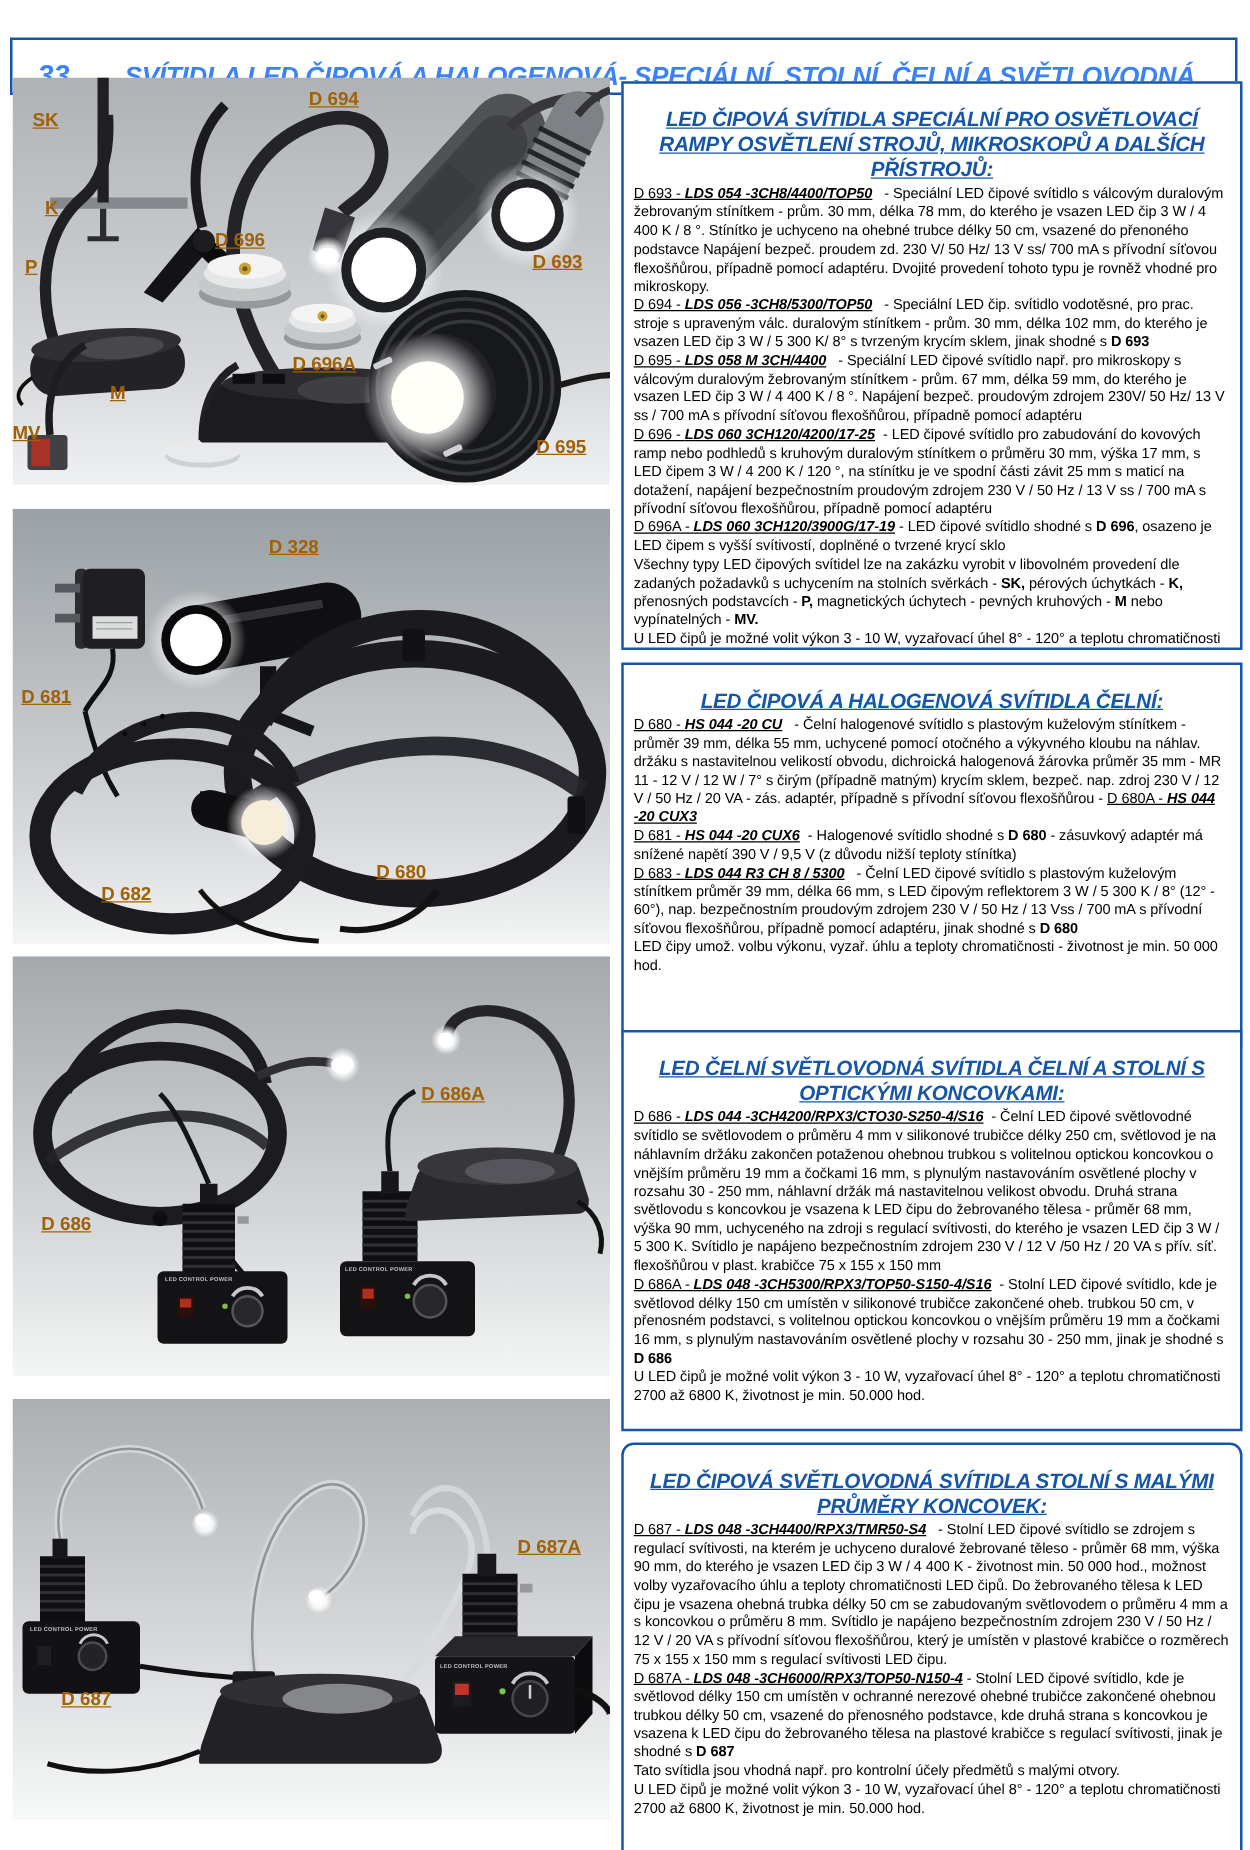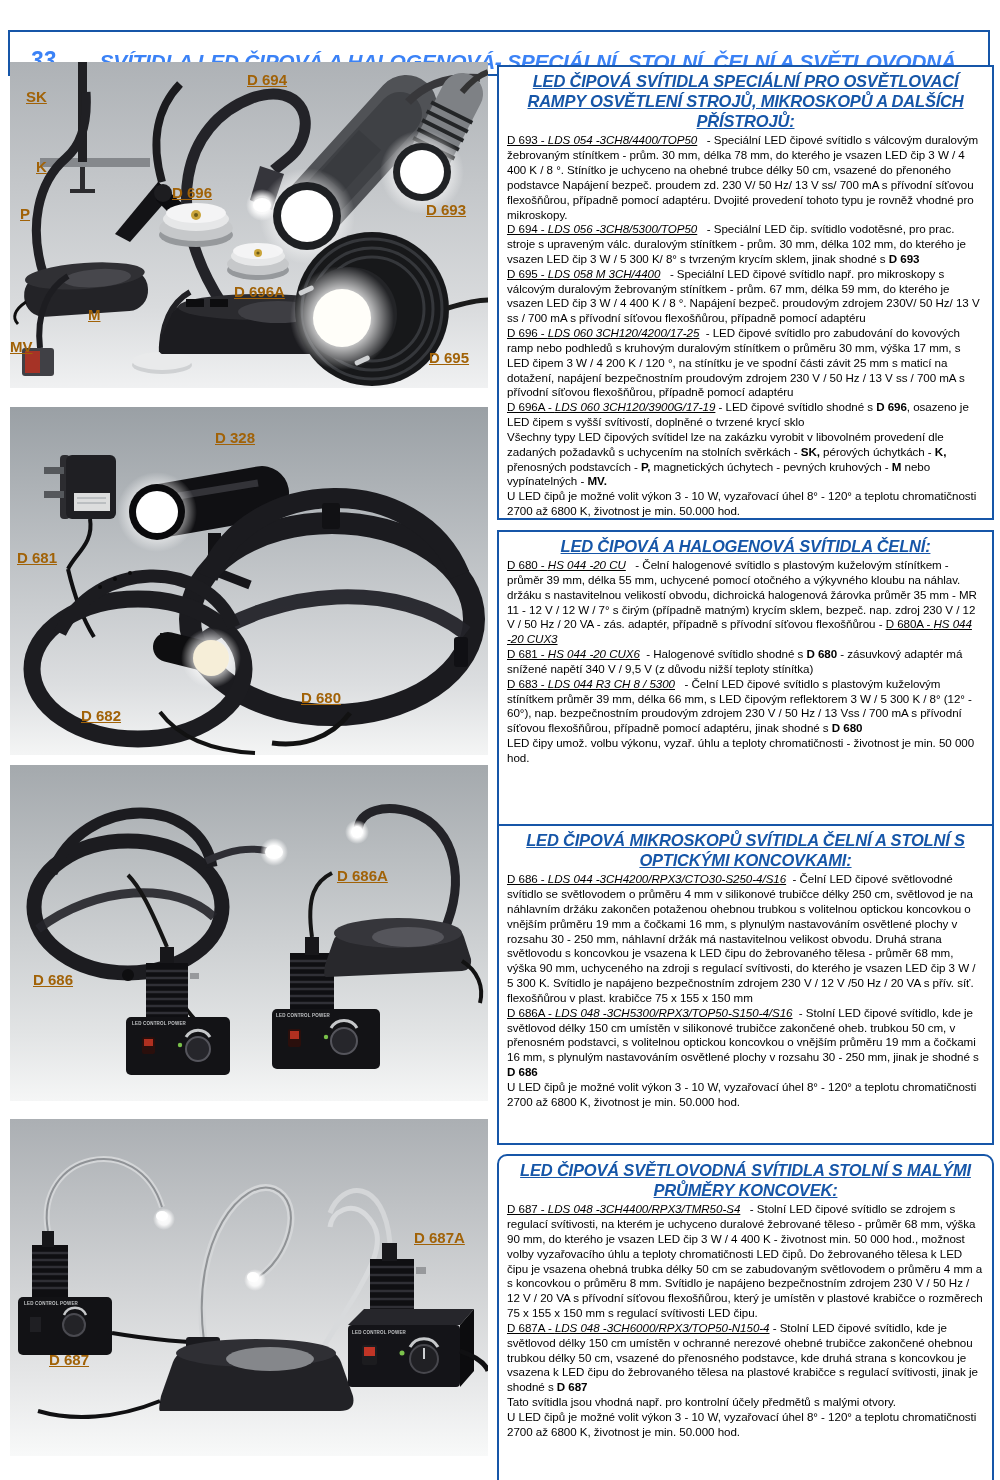--- a/index.html
+++ b/index.html
@@ -15,30 +15,30 @@
   #panel1{top:62px;width:478px;height:326px;}
   #panel2{top:407px;width:478px;height:348px;}
   #panel3{top:765px;width:478px;height:336px;}
   #panel4{top:1119px;width:478px;height:337px;}
   .panel svg{display:block;}
   
   .plabel{position:absolute;font-weight:bold;font-size:15px;text-decoration:underline;color:#a16207;z-index:5;}
   .tinylabel{position:absolute;font-size:4.5px;font-weight:bold;color:#c2c4c6;z-index:6;letter-spacing:.2px;}
   
   .tbox{position:absolute;left:497px;width:497px;border:2px solid #1656a8;background:#fff;
-        box-sizing:border-box;padding:3px 8px 4px 8px;overflow:hidden;}
+        box-sizing:border-box;padding:18px 8px 4px 8px;overflow:hidden;}
   #box1{top:65px;height:455px;}
   #box2{top:530px;height:308px;}
   #box3{top:824px;height:321px;}
   #box4{top:1154px;height:368px;border-radius:10px;}
   .tbox h2{margin:1px 6px 2px 6px;text-align:center;color:#1656a8;font-size:16.5px;font-weight:bold;
            font-style:italic;text-decoration:underline;line-height:1.22;letter-spacing:-0.2px;}
   .para{font-size:11.6px;line-height:1.28;letter-spacing:-0.05px;text-align:left;}
   .r-u{font-weight:normal;text-decoration:underline;}
-  .r-iu{font-weight:normal;font-style:italic;text-decoration:underline;}
+  .r-iu{font-weight:bold;font-style:italic;text-decoration:underline;}
   .r-b{font-weight:bold;}
 </style>
 </head>
 <body>
 
 <div class="page">
 
   <header class="hdr">
     <span class="num">33</span>
     <span class="ttl">SVÍTIDLA LED ČIPOVÁ A HALOGENOVÁ- SPECIÁLNÍ, STOLNÍ, ČELNÍ A SVĚTLOVODNÁ</span>
@@ -400,28 +400,28 @@
         <div class="para"><span class="r-u">D 696A - </span><span class="r-iu">LDS 060 3CH120/3900G/17-19</span><span> - LED čipové svítidlo shodné s </span><span class="r-b">D 696</span><span>, osazeno je LED čipem s vyšší svítivostí, doplněné o tvrzené krycí sklo</span></div>
         <div class="para"><span>Všechny typy LED čipových svítidel lze na zakázku vyrobit v libovolném provedení dle zadaných požadavků s uchycením na stolních svěrkách - </span><span class="r-b">SK,</span><span> pérových úchytkách - </span><span class="r-b">K,</span><span> přenosných podstavcích - </span><span class="r-b">P,</span><span> magnetických úchytech - pevných kruhových - </span><span class="r-b">M</span><span> nebo vypínatelných - </span><span class="r-b">MV.</span></div>
         <div class="para"><span>U LED čipů je možné volit výkon 3 - 10 W, vyzařovací úhel 8° - 120° a teplotu chromatičnosti 2700 až 6800 K, životnost je min. 50.000 hod.</span></div>
       </div>
   </section>
 
   <section class="tbox" id="box2">
     <h2>LED ČIPOVÁ A HALOGENOVÁ SVÍTIDLA ČELNÍ:</h2>
     <div class="rich">
         <div class="para"><span class="r-u">D 680 - </span><span class="r-iu">HS 044 -20 CU</span><span>&nbsp;&nbsp; - Čelní halogenové svítidlo s plastovým kuželovým stínítkem - průměr 39 mm, délka 55 mm, uchycené pomocí otočného a výkyvného kloubu na náhlav. držáku s nastavitelnou velikostí obvodu, dichroická halogenová žárovka průměr 35 mm - MR 11 - 12 V / 12 W / 7° s čirým (případně matným) krycím sklem, bezpeč. nap. zdroj 230 V / 12 V / 50 Hz / 20 VA - zás. adaptér, případně s přívodní síťovou flexošňůrou - </span><span class="r-u">D 680A - </span><span class="r-iu">HS 044 -20 CUX3</span></div>
-        <div class="para"><span class="r-u">D 681 - </span><span class="r-iu">HS 044 -20 CUX6</span><span>&nbsp; - Halogenové svítidlo shodné s </span><span class="r-b">D 680</span><span> - zásuvkový adaptér má snížené napětí 340 V / 9,5 V (z důvodu nižší teploty stínítka)</span></div>
+        <div class="para"><span class="r-u">D 681 - </span><span class="r-iu">HS 044 -20 CUX6</span><span>&nbsp; - Halogenové svítidlo shodné s </span><span class="r-b">D 680</span><span> - zásuvkový adaptér má snížené napětí 390 V / 9,5 V (z důvodu nižší teploty stínítka)</span></div>
         <div class="para"><span class="r-u">D 683 - </span><span class="r-iu">LDS 044 R3 CH 8 / 5300</span><span>&nbsp;&nbsp; - Čelní LED čipové svítidlo s plastovým kuželovým stínítkem průměr 39 mm, délka 66 mm, s LED čipovým reflektorem 3 W / 5 300 K / 8° (12° - 60°), nap. bezpečnostním proudovým zdrojem 230 V / 50 Hz / 13 Vss / 700 mA s přívodní síťovou flexošňůrou, případně pomocí adaptéru, jinak shodné s </span><span class="r-b">D 680</span></div>
         <div class="para"><span>LED čipy umož. volbu výkonu, vyzař. úhlu a teploty chromatičnosti - životnost je min. 50 000 hod.</span></div>
       </div>
   </section>
 
   <section class="tbox" id="box3">
-    <h2>LED ČIPOVÁ MIKROSKOPŮ SVÍTIDLA ČELNÍ A STOLNÍ S OPTICKÝMI KONCOVKAMI:</h2>
+    <h2>LED ČELNÍ SVĚTLOVODNÁ SVÍTIDLA ČELNÍ A STOLNÍ S OPTICKÝMI KONCOVKAMI:</h2>
     <div class="rich">
         <div class="para"><span class="r-u">D 686 - </span><span class="r-iu">LDS 044 -3CH4200/RPX3/CTO30-S250-4/S16</span><span>&nbsp; - Čelní LED čipové světlovodné svítidlo se světlovodem o průměru 4 mm v silikonové trubičce délky 250 cm, světlovod je na náhlavním držáku zakončen potaženou ohebnou trubkou s volitelnou optickou koncovkou o vnějším průměru 19 mm a čočkami 16 mm, s plynulým nastavováním osvětlené plochy v rozsahu 30 - 250 mm, náhlavní držák má nastavitelnou velikost obvodu. Druhá strana světlovodu s koncovkou je vsazena k LED čipu do žebrovaného tělesa - průměr 68 mm, výška 90 mm, uchyceného na zdroji s regulací svítivosti, do kterého je vsazen LED čip 3 W / 5 300 K. Svítidlo je napájeno bezpečnostním zdrojem 230 V / 12 V /50 Hz / 20 VA s přív. síť. flexošňůrou v plast. krabičce 75 x 155 x 150 mm</span></div>
         <div class="para"><span class="r-u">D 686A - </span><span class="r-iu">LDS 048 -3CH5300/RPX3/TOP50-S150-4/S16</span><span>&nbsp; - Stolní LED čipové svítidlo, kde je světlovod délky 150 cm umístěn v silikonové trubičce zakončené oheb. trubkou 50 cm, v přenosném podstavci, s volitelnou optickou koncovkou o vnějším průměru 19 mm a čočkami 16 mm, s plynulým nastavováním osvětlené plochy v rozsahu 30 - 250 mm, jinak je shodné s </span><span class="r-b">D 686</span></div>
         <div class="para"><span>U LED čipů je možné volit výkon 3 - 10 W, vyzařovací úhel 8° - 120° a teplotu chromatičnosti 2700 až 6800 K, životnost je min. 50.000 hod.</span></div>
       </div>
   </section>
 
   <section class="tbox" id="box4">
     <h2>LED ČIPOVÁ SVĚTLOVODNÁ SVÍTIDLA STOLNÍ S MALÝMI PRŮMĚRY KONCOVEK:</h2>
     <div class="rich">

